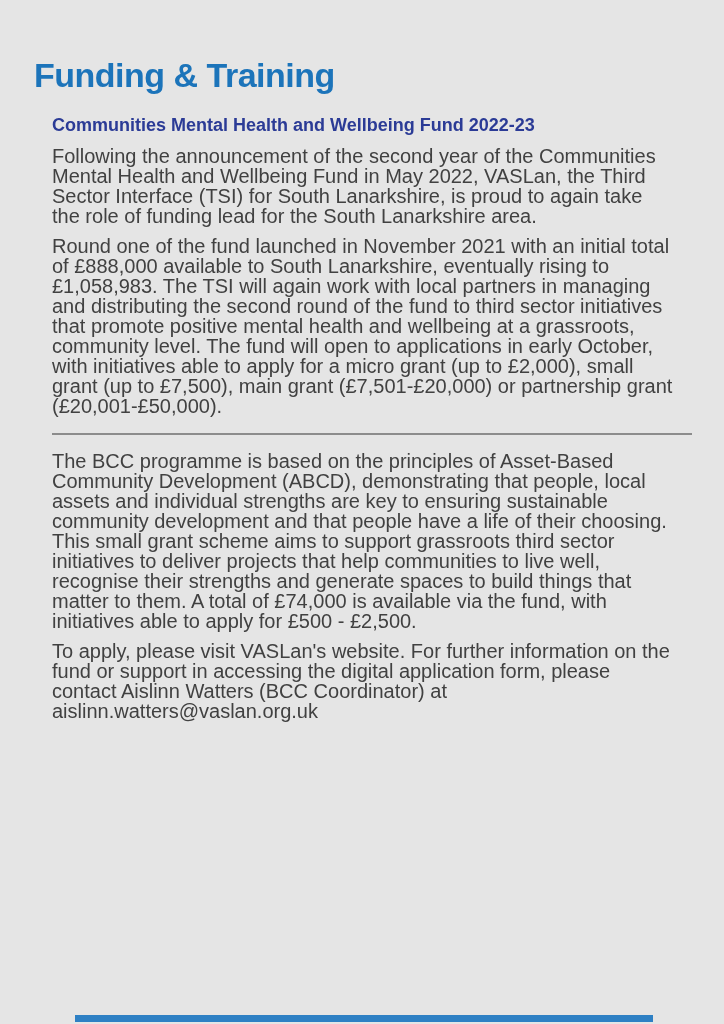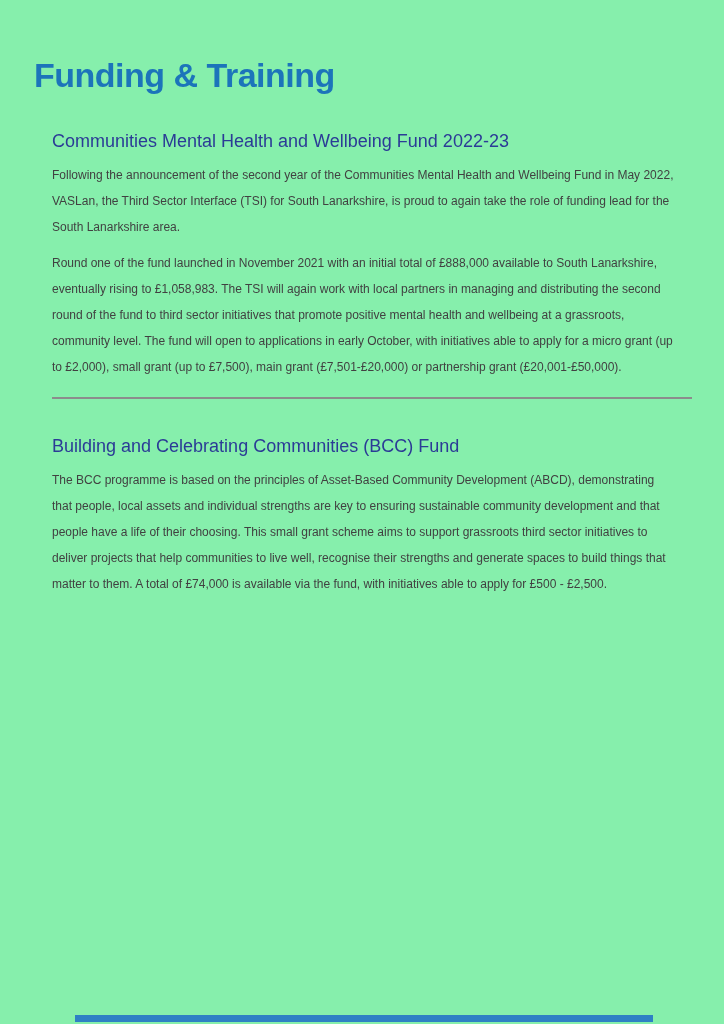--- a/index.html
+++ b/index.html
@@ -4,48 +4,48 @@
 <style>
   html, body {
     margin: 0;
     padding: 0;
     background: #ffffff;
   }
   .page {
     position: relative;
     width: 724px;
     height: 1024px;
-    background: #86efac;
+    background: #e5e5e5;
     overflow: hidden;
     font-family: "Liberation Sans", sans-serif;
   }
   .page-title {
     margin: 0;
     padding: 56px 0 0 34px;
     font-size: 34px;
     line-height: 38px;
     font-weight: bold;
     letter-spacing: -0.5px;
     color: #1c74ba;
   }
   .content {
     width: 640px;
     margin-left: 52px;
   }
   .section-heading {
-    margin: 37px 0 0 0;
+    margin: 21px 0 0 0;
     font-size: 18px;
     line-height: 21px;
-    font-weight: normal;
+    font-weight: bold;
     color: #2b3b96;
   }
   .content p {
     margin: 10px 18px 0 0;
-    font-size: 12px;
-    line-height: 26px;
+    font-size: 20px;
+    line-height: 20px;
     font-weight: 400;
     color: #414141;
   }
   .section-divider {
     border: none;
     border-top: 2px solid #8c8c8c;
     margin: 17px 0 16px 0;
     width: 640px;
   }
   .bottom-bar {
@@ -68,21 +68,21 @@
 
     <section>
       <h2 class="section-heading">Communities Mental Health and Wellbeing Fund 2022-23</h2>
       <p>Following the announcement of the second year of the Communities Mental Health and Wellbeing Fund in May 2022, VASLan, the Third Sector Interface (TSI) for South Lanarkshire, is proud to again take the role of funding lead for the South Lanarkshire area.</p>
       <p>Round one of the fund launched in November 2021 with an initial total of £888,000 available to South Lanarkshire, eventually rising to £1,058,983. The TSI will again work with local partners in managing and distributing the second round of the fund to third sector initiatives that promote positive mental health and wellbeing at a grassroots, community level. The fund will open to applications in early October, with initiatives able to apply for a micro grant (up to £2,000), small grant (up to £7,500), main grant (£7,501-£20,000) or partnership grant (£20,001-£50,000).</p>
     </section>
 
     <hr class="section-divider">
 
     <section>
-      <h2 class="section-heading">Building and Celebrating Communities (BCC) Fund</h2>
       <p>The BCC programme is based on the principles of Asset-Based Community Development (ABCD), demonstrating that people, local assets and individual strengths are key to ensuring sustainable community development and that people have a life of their choosing. This small grant scheme aims to support grassroots third sector initiatives to deliver projects that help communities to live well, recognise their strengths and generate spaces to build things that matter to them. A total of £74,000 is available via the fund, with initiatives able to apply for £500 - £2,500.</p>
+      <p>To apply, please visit VASLan's website. For further information on the fund or support in accessing the digital application form, please contact Aislinn Watters (BCC Coordinator) at aislinn.watters@vaslan.org.uk</p>
     </section>
 
   </div>
 
   <div class="bottom-bar"></div>
 
 </div>
 
 </body></html>

